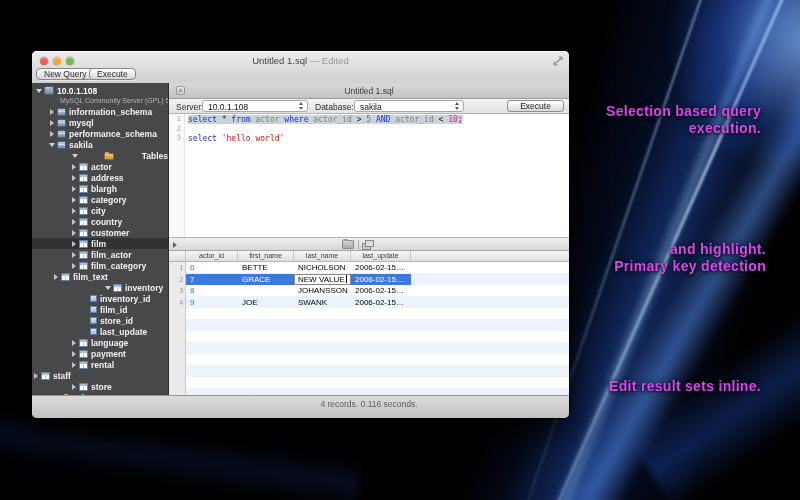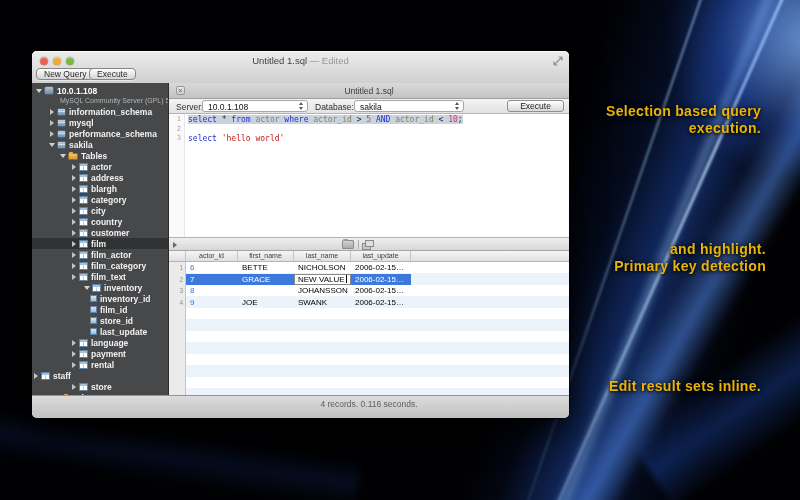--- a/index.html
+++ b/index.html
@@ -8,21 +8,21 @@
 .beam{position:absolute;filter:blur(3px);pointer-events:none}
 .b1{left:600px;top:-80px;width:120px;height:680px;transform:rotate(22deg);background:linear-gradient(90deg,transparent,rgba(40,90,200,.30) 45%,rgba(140,190,255,.55) 52%,rgba(40,90,200,.30) 58%,transparent)}
 .b2{left:690px;top:-80px;width:60px;height:700px;transform:rotate(30deg);background:linear-gradient(90deg,transparent,rgba(90,150,255,.5),transparent)}
 .b3{left:520px;top:-40px;width:220px;height:720px;transform:rotate(17deg);background:linear-gradient(90deg,transparent,rgba(20,60,160,.28),transparent)}
 .b4{left:660px;top:-60px;width:3px;height:660px;transform:rotate(24deg);background:linear-gradient(rgba(210,235,255,.95),rgba(120,180,255,.25));filter:blur(1px)}
 .b7{left:610px;top:-60px;width:2px;height:640px;transform:rotate(19deg);background:linear-gradient(rgba(170,215,255,.7),rgba(90,150,255,.1));filter:blur(1px)}
 .b5{left:620px;top:330px;width:340px;height:90px;transform:rotate(-35deg);background:linear-gradient(transparent,rgba(30,80,190,.38),transparent)}
 .b6{left:-60px;top:430px;width:420px;height:50px;transform:rotate(8deg);background:linear-gradient(transparent,rgba(30,70,160,.17),transparent)}
 .glow{position:absolute;left:660px;top:-90px;width:300px;height:260px;background:radial-gradient(circle,rgba(130,180,255,.8),rgba(50,100,220,.32) 45%,transparent 72%);filter:blur(6px)}
 
-.caption{position:absolute;color:#eab308;font-weight:bold;font-size:14px;line-height:17px;text-align:right;letter-spacing:.3px;text-shadow:0 1px 3px rgba(0,0,0,.95),0 0 6px rgba(0,0,0,.7)}
+.caption{position:absolute;color:#d946ef;font-weight:bold;font-size:14px;line-height:17px;text-align:right;letter-spacing:.3px;text-shadow:0 1px 3px rgba(0,0,0,.95),0 0 6px rgba(0,0,0,.7)}
 .cap0{top:103px;right:39px}.cap1{top:241px;right:34px}.cap2{top:378px;right:39px}
 
 .window{position:absolute;left:32px;top:51px;width:537px;height:367px;border-radius:5px;box-shadow:0 12px 34px rgba(0,0,0,.9),0 0 0 1px rgba(0,0,0,.55);background:#fff}
 .titlebar{position:absolute;left:0;top:0;right:0;height:44px;border-radius:5px 5px 0 0;background:linear-gradient(#ececec,#c6c6c6);border-bottom:1px solid #8a8a8a;box-shadow:inset 0 1px 0 rgba(255,255,255,.7)}
 .tl{position:absolute;top:6px;width:8px;height:8px;border-radius:50%;box-shadow:inset 0 1px 1px rgba(255,255,255,.5),0 0 0 .5px rgba(0,0,0,.25)}
 .tl.red{left:8px;background:#ec5f55}.tl.yellow{left:21px;background:#f0aa38}.tl.green{left:34px;background:#74ba44}
 .wtitle{position:absolute;left:0;right:0;top:4px;text-align:center;font-size:9.5px;color:#3f3f3f;white-space:nowrap}
 .wtitle .suffix{color:#979797}
 .resize{position:absolute;right:6px;top:5px;width:10px;height:10px;opacity:.7}
 .tbtn{position:absolute;top:17px;height:12px;line-height:11px;padding:0 7px;font-size:8.5px;color:#2b2b2b;background:linear-gradient(#fff,#d4d4d4);border:1px solid #868686;border-radius:4px;box-shadow:0 1px 0 rgba(255,255,255,.45)}
@@ -161,21 +161,21 @@
             <div class="tree-row" style="padding-left: 16px;">
               <span class="disc closed"></span>
               <span class="ticon database"></span>
               <span class="tlabel">performance_schema</span>
             </div>
             <div class="tree-row" style="padding-left: 16px;">
               <span class="disc open"></span>
               <span class="ticon database"></span>
               <span class="tlabel">sakila</span>
             </div>
-            <div class="tree-row" style="padding-left: 27px;">
+            <div class="tree-row" style="padding-left: 39px; justify-content: space-between;">
               <span class="disc open"></span>
               <span class="ticon folder"></span>
               <span class="tlabel">Tables</span>
             </div>
             <div class="tree-row" style="padding-left: 38px;">
               <span class="disc closed"></span>
               <span class="ticon table"></span>
               <span class="tlabel">actor</span>
             </div>
             <div class="tree-row" style="padding-left: 38px;">
@@ -216,26 +216,26 @@
             <div class="tree-row" style="padding-left: 38px;">
               <span class="disc closed"></span>
               <span class="ticon table"></span>
               <span class="tlabel">film_actor</span>
             </div>
             <div class="tree-row" style="padding-left: 38px;">
               <span class="disc closed"></span>
               <span class="ticon table"></span>
               <span class="tlabel">film_category</span>
             </div>
-            <div class="tree-row" style="padding-left: 38px;">
+            <div class="tree-row" style="padding-left: 20px;">
               <span class="disc closed"></span>
               <span class="ticon table"></span>
               <span class="tlabel">film_text</span>
             </div>
-            <div class="tree-row" style="padding-left: 51px;">
+            <div class="tree-row" style="padding-left: 32px; margin-left: 40px;">
               <span class="disc open"></span>
               <span class="ticon table"></span>
               <span class="tlabel">inventory</span>
             </div>
             <div class="tree-row" style="padding-left: 49px;">
               <span class="disc none"></span>
               <span class="ticon column"></span>
               <span class="tlabel">inventory_id</span>
             </div>
             <div class="tree-row" style="padding-left: 49px;">

